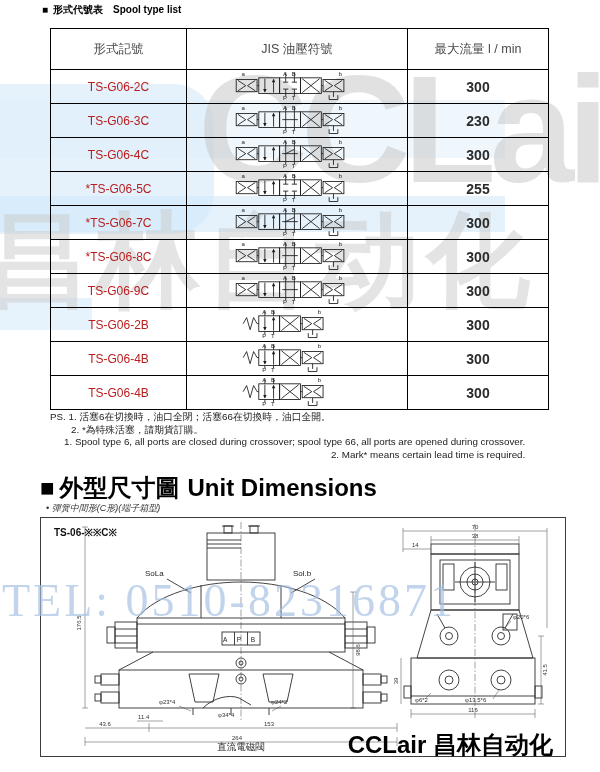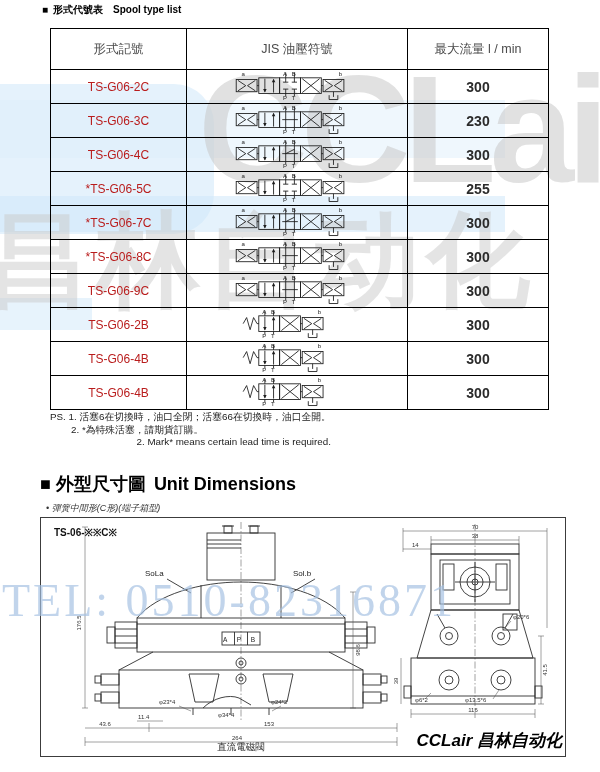--- a/index.html
+++ b/index.html
@@ -36,34 +36,34 @@
   .vsym{display:block;margin:0 auto;}
   .vsym line,.vsym rect,.vsym path{stroke:#1d1d1d;stroke-width:1;fill:none;}
   .vsym polygon{fill:#1d1d1d;stroke:none;}
   .vsym text{font-size:7px;fill:#1d1d1d;font-family:"Liberation Sans",sans-serif;}
   
   .ps{position:absolute;left:50px;top:411px;font-size:9.8px;color:#222;line-height:1.28;}
   .ps .l2{margin-left:21px;}
   .ps .l3{margin-left:14px;}
   .ps .l4{margin-left:18px;text-align:right;}
   
-  .sec2-title{position:absolute;left:40px;top:472px;font-size:18px;font-weight:bold;color:#000;}
+  .sec2-title{position:absolute;left:40px;top:472px;font-size:24px;font-weight:bold;color:#000;}
   .sec2-title .en{margin-left:8px;}
   .bullet{position:absolute;left:46px;top:502px;font-size:9px;color:#333;font-style:italic;}
   .draw-box{position:absolute;left:40px;top:517px;width:524px;height:238px;border:1px solid #3c3c3c;}
   svg.drawing{position:absolute;left:0;top:0;}
   .drawing .ln{stroke:#2e2e2e;stroke-width:.9;fill:none;}
   .drawing .cl{stroke:#555;stroke-width:.55;fill:none;stroke-dasharray:7 2 1.5 2;}
   .drawing .dim{stroke:#555;stroke-width:.55;fill:none;}
   .drawing text{fill:#333;font-size:6px;font-family:"Liberation Sans",sans-serif;}
   .drawing text.mdl{font-size:10px;font-weight:bold;fill:#111;}
   .drawing text.sol{font-size:8px;fill:#222;}
   .drawing text.cap{font-size:9.5px;fill:#222;}
   .drawing text.pt{font-size:6.5px;fill:#222;letter-spacing:4px;}
-  .footer-brand{position:absolute;right:38px;top:729px;z-index:3;font-size:17px;font-weight:bold;color:#000;font-style:italic;}
+  .footer-brand{position:absolute;right:47px;top:729px;z-index:3;font-size:24px;font-weight:bold;color:#000;}
 </style>
 </head>
 <body>
 
 <div class="page">
 
   <div class="wm">
     <div class="wm-blue-sq"></div>
     <div class="wm-blue-band1"></div>
     <div class="wm-blue-band2"></div>
@@ -540,20 +540,21 @@
               </svg>
             </td>
             <td class="c-flow"><span>300</span></td>
           </tr>
         </tbody>
     </table>
 
     <div class="ps">
       <div class="l1">PS. 1. 活塞6在切換時，油口全閉；活塞66在切換時，油口全開。</div>
       <div class="l2">2. *為特殊活塞，請期貨訂購。</div>
+      <div class="l3">1. Spool type 6, all ports are closed during crossover; spool type 66, all ports are opened during crossover.</div>
       <div class="l4">2. Mark* means certain lead time is required.</div>
     </div>
 
     <div class="sec2-title">
       <span class="marker">■</span><span>外型尺寸圖</span><span class="en">Unit Dimensions</span>
     </div>
     <div class="bullet">• 彈簧中間形(C形)(端子箱型)</div>
 
     <div class="draw-box">
       <svg class="drawing" width="522" height="236" viewBox="0 0 522 236">

